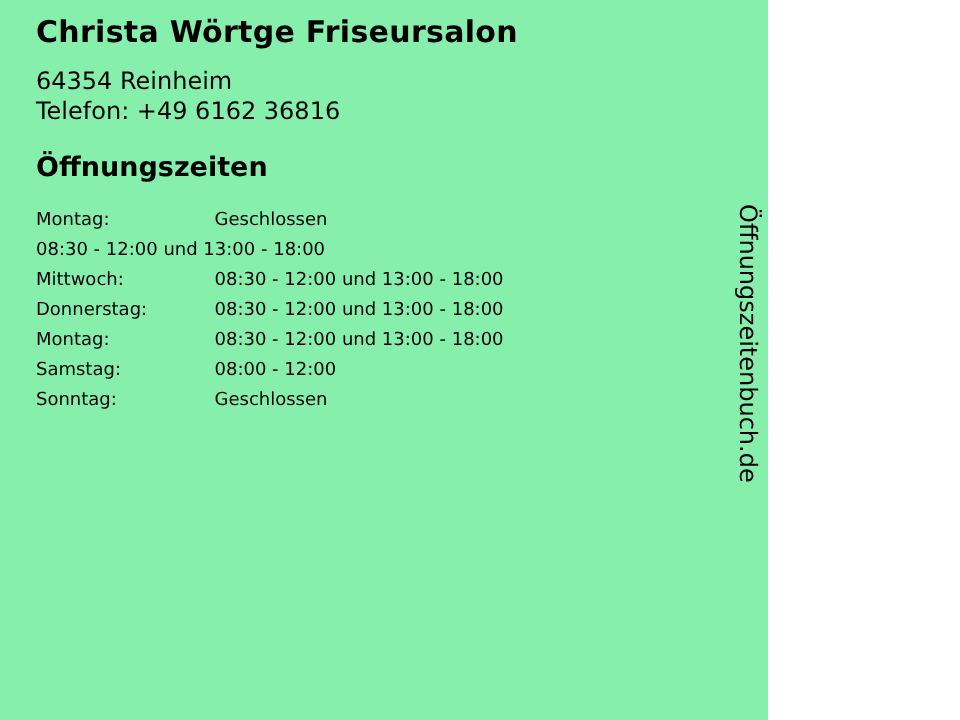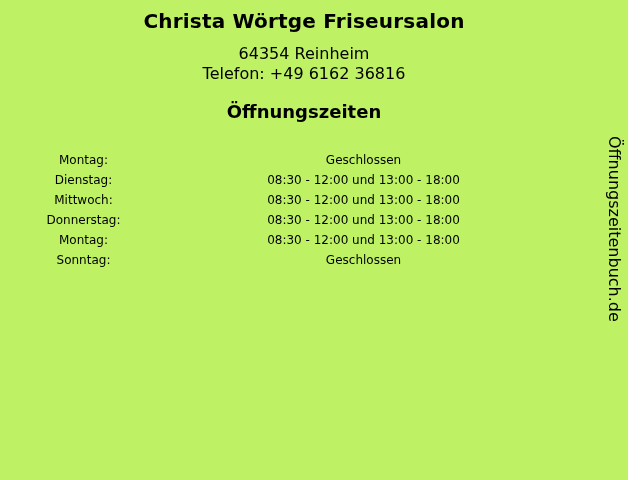--- a/index.html
+++ b/index.html
@@ -5,24 +5,23 @@
   * { margin: 0; padding: 0; box-sizing: border-box; }
   html, body { width: 640px; height: 480px; }
   body {
     font-family: "DejaVu Sans", "Liberation Sans", sans-serif;
     background: #ffffff;
     color: #000000;
     overflow: hidden;
   }
   .page {
     position: relative;
-    width: 628px;
+    width: 512px;
     height: 480px;
-    background: #bef264;
-    text-align: center;
+    background: #86efac;
   }
   .content {
     position: absolute;
     left: 24px;
     top: 8px;
     width: 560px;
   }
   .biz-title {
     font-size: 20px;
     font-weight: bold;
@@ -33,21 +32,21 @@
   .address {
     font-size: 16px;
     line-height: 20px;
   }
   .address div { white-space: nowrap; }
   .hours-heading {
     font-size: 18px;
     font-weight: bold;
     line-height: 24px;
     margin-top: 16px;
-    margin-bottom: 26px;
+    margin-bottom: 12px;
   }
   .hours-table {
     font-size: 12px;
     line-height: 20px;
   }
   .hours-row {
     display: grid;
     grid-template-columns: 119px auto;
   }
   .hours-row .day { white-space: nowrap; }
@@ -78,36 +77,39 @@
     </div>
 
     <div class="hours-heading">Öffnungszeiten</div>
 
     <div class="hours-table">
       <div class="hours-row">
         <span class="day">Montag:</span>
         <span class="time">Geschlossen</span>
       </div>
       <div class="hours-row">
-        <span class="day">Dienstag:</span>
         <span class="time">08:30 - 12:00 und 13:00 - 18:00</span>
       </div>
       <div class="hours-row">
         <span class="day">Mittwoch:</span>
         <span class="time">08:30 - 12:00 und 13:00 - 18:00</span>
       </div>
       <div class="hours-row">
         <span class="day">Donnerstag:</span>
         <span class="time">08:30 - 12:00 und 13:00 - 18:00</span>
       </div>
       <div class="hours-row">
         <span class="day">Montag:</span>
         <span class="time">08:30 - 12:00 und 13:00 - 18:00</span>
       </div>
       <div class="hours-row">
+        <span class="day">Samstag:</span>
+        <span class="time">08:00 - 12:00</span>
+      </div>
+      <div class="hours-row">
         <span class="day">Sonntag:</span>
         <span class="time">Geschlossen</span>
       </div>
     </div>
 
   </div>
 
   <div class="watermark">Öffnungszeitenbuch.de</div>
 
 </div>

